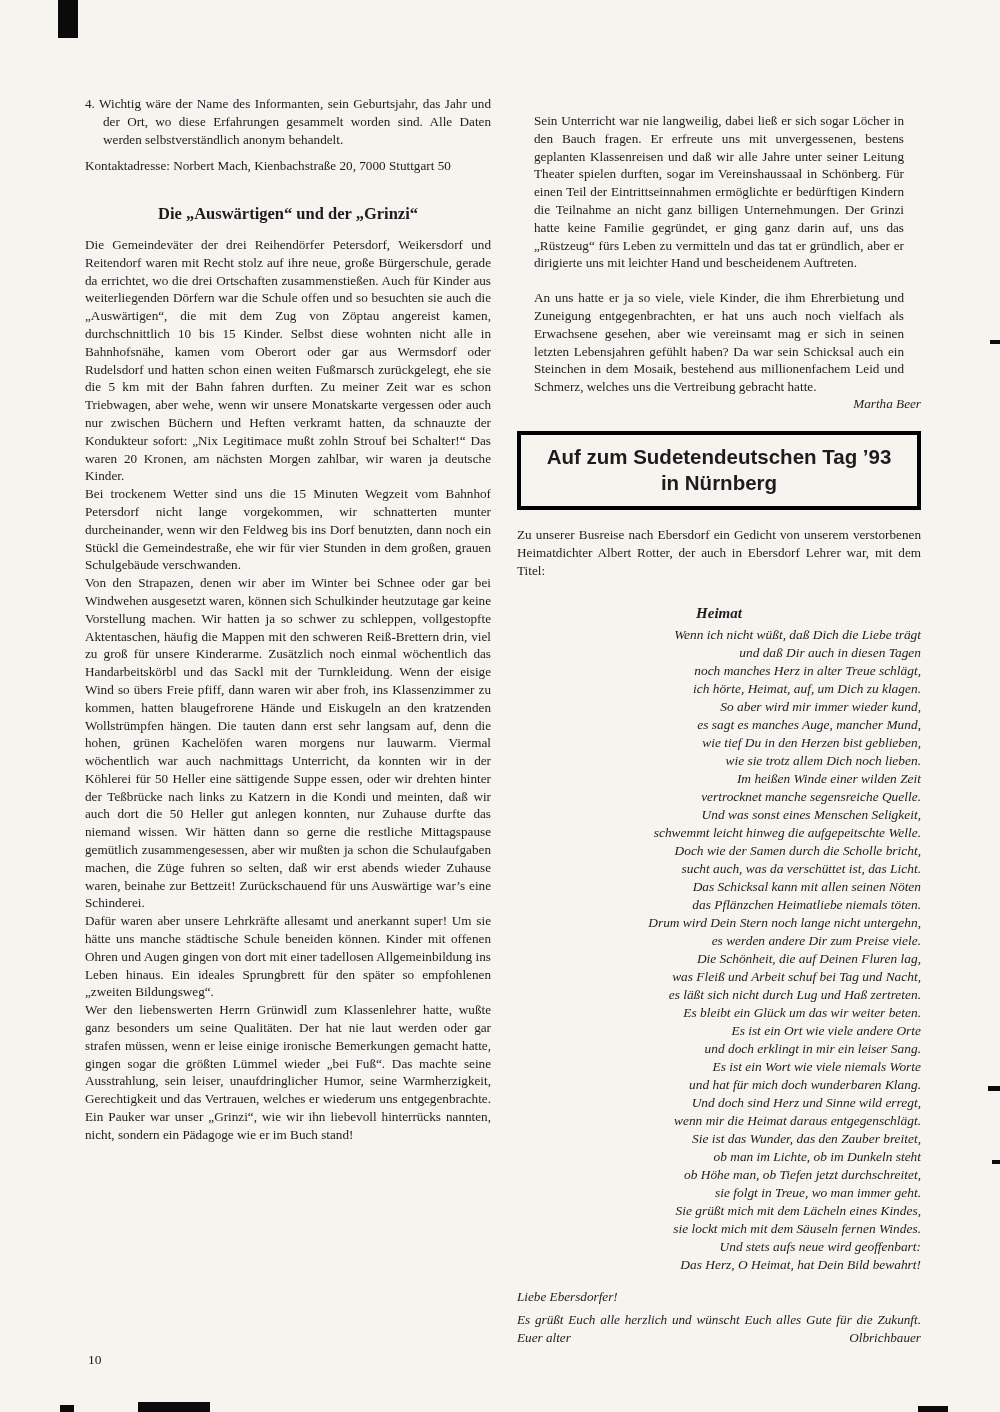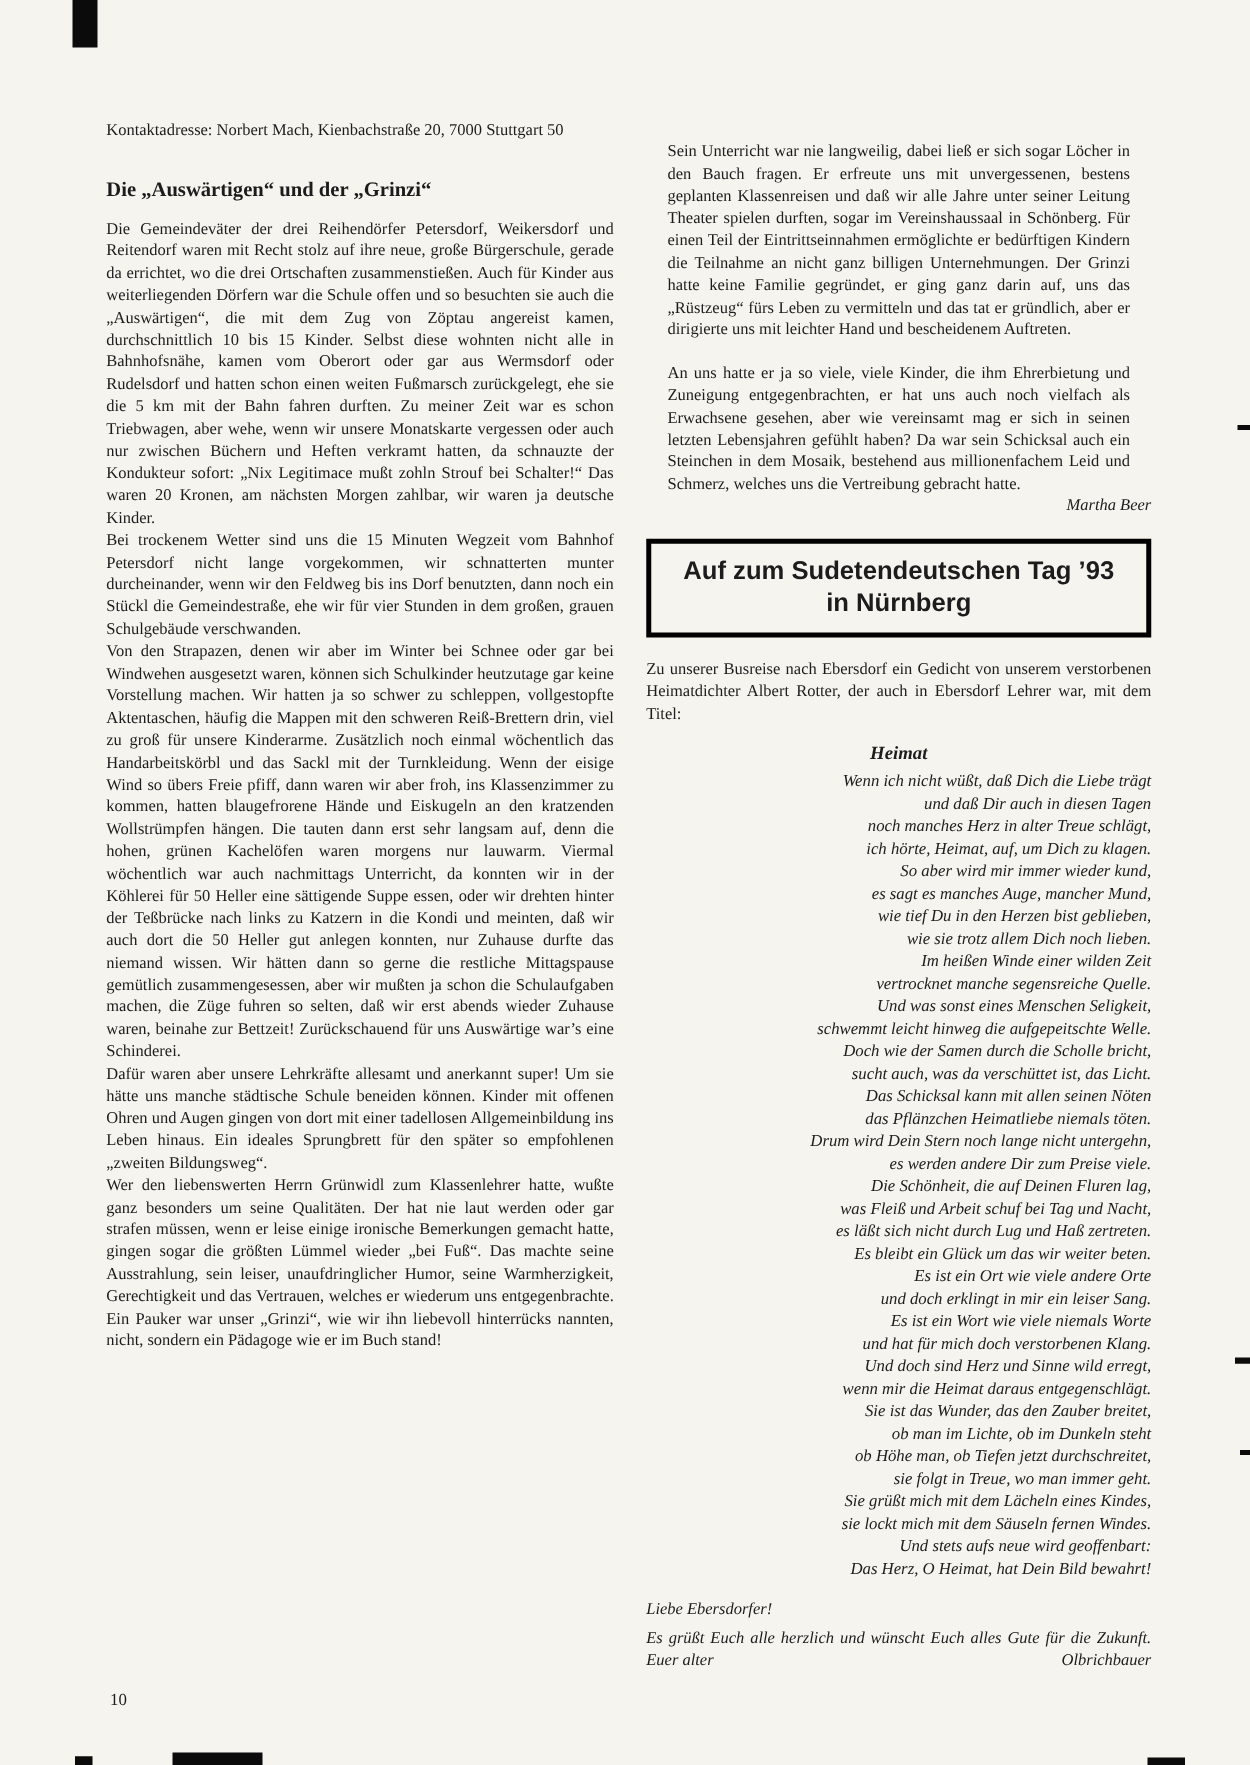--- a/index.html
+++ b/index.html
@@ -36,21 +36,21 @@
   .item4 {
     margin: 0 0 9px 0;
     padding-left: 18px;
     text-indent: -18px;
   }
   .kontakt { margin: 0; }
 
   .article-title {
     font-size: 16.5px;
     font-weight: bold;
-    text-align: left;
+    text-align: center;
     margin: 30px 0 13px 0;
   }
   .article p { margin: 0; }
 
   .sig {
     text-align: right;
     font-style: italic;
     margin-top: -17.8px;
   }
 
@@ -60,21 +60,21 @@
     border: 4px solid #000000;
     margin: 18px 0 16px 0;
     padding: 9px 4px 10px 4px;
     text-align: center;
     font-family: "Liberation Sans", sans-serif;
     font-weight: bold;
     font-size: 20.5px;
     line-height: 26px;
   }
 
-  .poem-intro { margin: 0 0 16px 0; font-family: Liberation Serif, serif; }
+  .poem-intro { margin: 0 0 26px 0; font-family: Liberation Serif, serif; }
 
   .poem-title {
     font-style: italic;
     font-weight: bold;
     font-size: 15px;
     text-align: center;
     margin: 2px 0 3px 0;
   }
   .poem {
     font-style: italic;
@@ -101,20 +101,21 @@
 
   <div class="artifact a-topleft"></div>
   <div class="artifact a-botleft1"></div>
   <div class="artifact a-botleft2"></div>
   <div class="artifact a-right1"></div>
   <div class="artifact a-right2"></div>
   <div class="artifact a-right3"></div>
   <div class="artifact a-botright"></div>
 
   <div class="col col-left body-text">
+    <p class="item4">4. Wichtig wäre der Name des Informanten, sein Geburtsjahr, das Jahr und der Ort, wo diese Erfahrungen gesammelt worden sind. Alle Daten werden selbstverständlich anonym behandelt.</p>
     <p class="kontakt">Kontaktadresse: Norbert Mach, Kienbachstraße 20, 7000 Stuttgart 50</p>
     <h2 class="article-title">Die „Auswärtigen“ und der „Grinzi“</h2>
     <div class="article">
         <p>Die Gemeindeväter der drei Reihendörfer Petersdorf, Weikersdorf und Reitendorf waren mit Recht stolz auf ihre neue, große Bürgerschule, gerade da errichtet, wo die drei Ortschaften zusammenstießen. Auch für Kinder aus weiterliegenden Dörfern war die Schule offen und so besuchten sie auch die „Auswärtigen“, die mit dem Zug von Zöptau angereist kamen, durchschnittlich 10 bis 15 Kinder. Selbst diese wohnten nicht alle in Bahnhofsnähe, kamen vom Oberort oder gar aus Wermsdorf oder Rudelsdorf und hatten schon einen weiten Fußmarsch zurückgelegt, ehe sie die 5 km mit der Bahn fahren durften. Zu meiner Zeit war es schon Triebwagen, aber wehe, wenn wir unsere Monatskarte vergessen oder auch nur zwischen Büchern und Heften verkramt hatten, da schnauzte der Kondukteur sofort: „Nix Legitimace mußt zohln Strouf bei Schalter!“ Das waren 20 Kronen, am nächsten Morgen zahlbar, wir waren ja deutsche Kinder.</p>
         <p>Bei trockenem Wetter sind uns die 15 Minuten Wegzeit vom Bahnhof Petersdorf nicht lange vorgekommen, wir schnatterten munter durcheinander, wenn wir den Feldweg bis ins Dorf benutzten, dann noch ein Stückl die Gemeindestraße, ehe wir für vier Stunden in dem großen, grauen Schulgebäude verschwanden.</p>
         <p>Von den Strapazen, denen wir aber im Winter bei Schnee oder gar bei Windwehen ausgesetzt waren, können sich Schulkinder heutzutage gar keine Vorstellung machen. Wir hatten ja so schwer zu schleppen, vollgestopfte Aktentaschen, häufig die Mappen mit den schweren Reiß-Brettern drin, viel zu groß für unsere Kinderarme. Zusätzlich noch einmal wöchentlich das Handarbeitskörbl und das Sackl mit der Turnkleidung. Wenn der eisige Wind so übers Freie pfiff, dann waren wir aber froh, ins Klassenzimmer zu kommen, hatten blaugefrorene Hände und Eiskugeln an den kratzenden Wollstrümpfen hängen. Die tauten dann erst sehr langsam auf, denn die hohen, grünen Kachelöfen waren morgens nur lauwarm. Viermal wöchentlich war auch nachmittags Unterricht, da konnten wir in der Köhlerei für 50 Heller eine sättigende Suppe essen, oder wir drehten hinter der Teßbrücke nach links zu Katzern in die Kondi und meinten, daß wir auch dort die 50 Heller gut anlegen konnten, nur Zuhause durfte das niemand wissen. Wir hätten dann so gerne die restliche Mittagspause gemütlich zusammengesessen, aber wir mußten ja schon die Schulaufgaben machen, die Züge fuhren so selten, daß wir erst abends wieder Zuhause waren, beinahe zur Bettzeit! Zurückschauend für uns Auswärtige war’s eine Schinderei.</p>
         <p>Dafür waren aber unsere Lehrkräfte allesamt und anerkannt super! Um sie hätte uns manche städtische Schule beneiden können. Kinder mit offenen Ohren und Augen gingen von dort mit einer tadellosen Allgemeinbildung ins Leben hinaus. Ein ideales Sprungbrett für den später so empfohlenen „zweiten Bildungsweg“.</p>
         <p>Wer den liebenswerten Herrn Grünwidl zum Klassenlehrer hatte, wußte ganz besonders um seine Qualitäten. Der hat nie laut werden oder gar strafen müssen, wenn er leise einige ironische Bemerkungen gemacht hatte, gingen sogar die größten Lümmel wieder „bei Fuß“. Das machte seine Ausstrahlung, sein leiser, unaufdringlicher Humor, seine Warmherzigkeit, Gerechtigkeit und das Vertrauen, welches er wiederum uns entgegenbrachte. Ein Pauker war unser „Grinzi“, wie wir ihn liebevoll hinterrücks nannten, nicht, sondern ein Pädagoge wie er im Buch stand!</p>
       </div>
   </div>
@@ -153,21 +154,21 @@
         <div class="poem-line">das Pflänzchen Heimatliebe niemals töten.</div>
         <div class="poem-line">Drum wird Dein Stern noch lange nicht untergehn,</div>
         <div class="poem-line">es werden andere Dir zum Preise viele.</div>
         <div class="poem-line">Die Schönheit, die auf Deinen Fluren lag,</div>
         <div class="poem-line">was Fleiß und Arbeit schuf bei Tag und Nacht,</div>
         <div class="poem-line">es läßt sich nicht durch Lug und Haß zertreten.</div>
         <div class="poem-line">Es bleibt ein Glück um das wir weiter beten.</div>
         <div class="poem-line">Es ist ein Ort wie viele andere Orte</div>
         <div class="poem-line">und doch erklingt in mir ein leiser Sang.</div>
         <div class="poem-line">Es ist ein Wort wie viele niemals Worte</div>
-        <div class="poem-line">und hat für mich doch verstorbenen Klang.</div>
+        <div class="poem-line">und hat für mich doch wunderbaren Klang.</div>
         <div class="poem-line">Und doch sind Herz und Sinne wild erregt,</div>
         <div class="poem-line">wenn mir die Heimat daraus entgegenschlägt.</div>
         <div class="poem-line">Sie ist das Wunder, das den Zauber breitet,</div>
         <div class="poem-line">ob man im Lichte, ob im Dunkeln steht</div>
         <div class="poem-line">ob Höhe man, ob Tiefen jetzt durchschreitet,</div>
         <div class="poem-line">sie folgt in Treue, wo man immer geht.</div>
         <div class="poem-line">Sie grüßt mich mit dem Lächeln eines Kindes,</div>
         <div class="poem-line">sie lockt mich mit dem Säuseln fernen Windes.</div>
         <div class="poem-line">Und stets aufs neue wird geoffenbart:</div>
         <div class="poem-line">Das Herz, O Heimat, hat Dein Bild bewahrt!</div>

